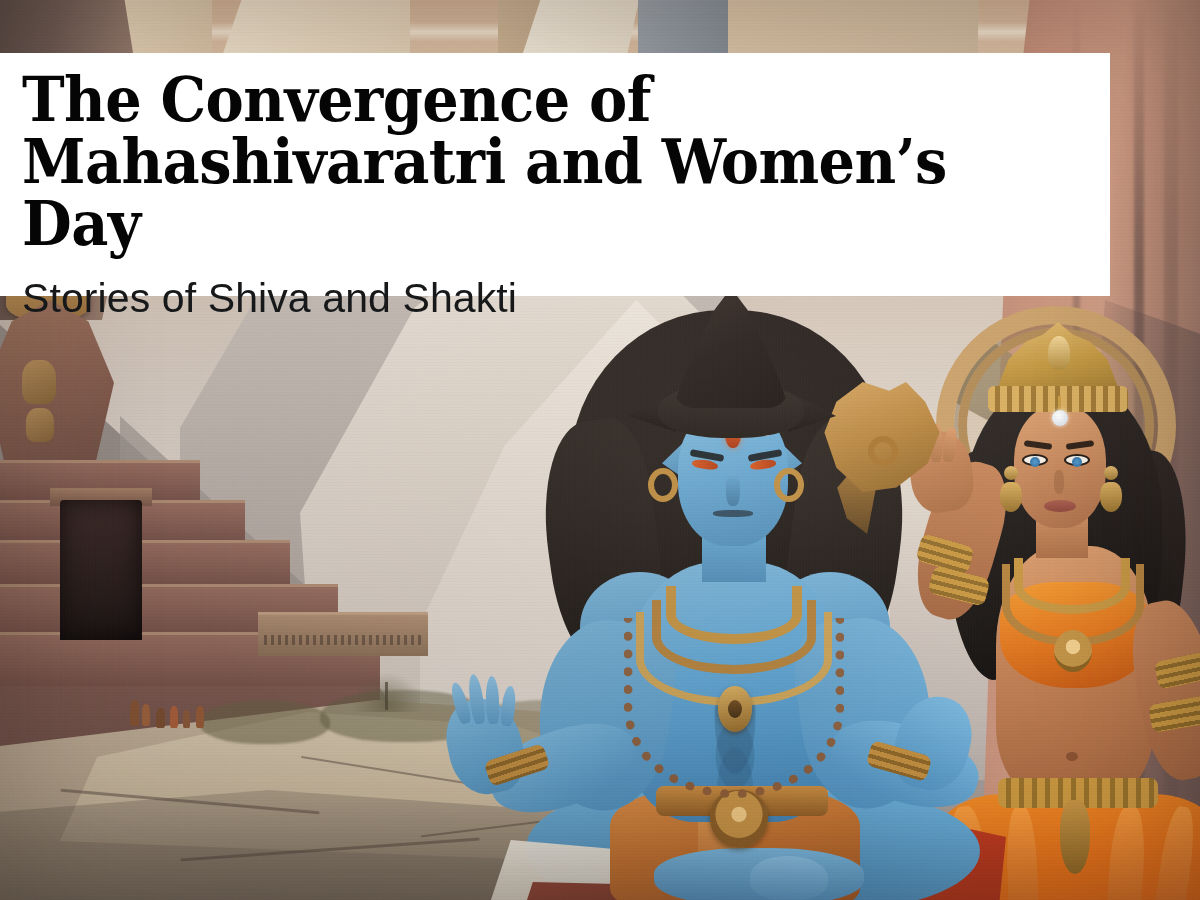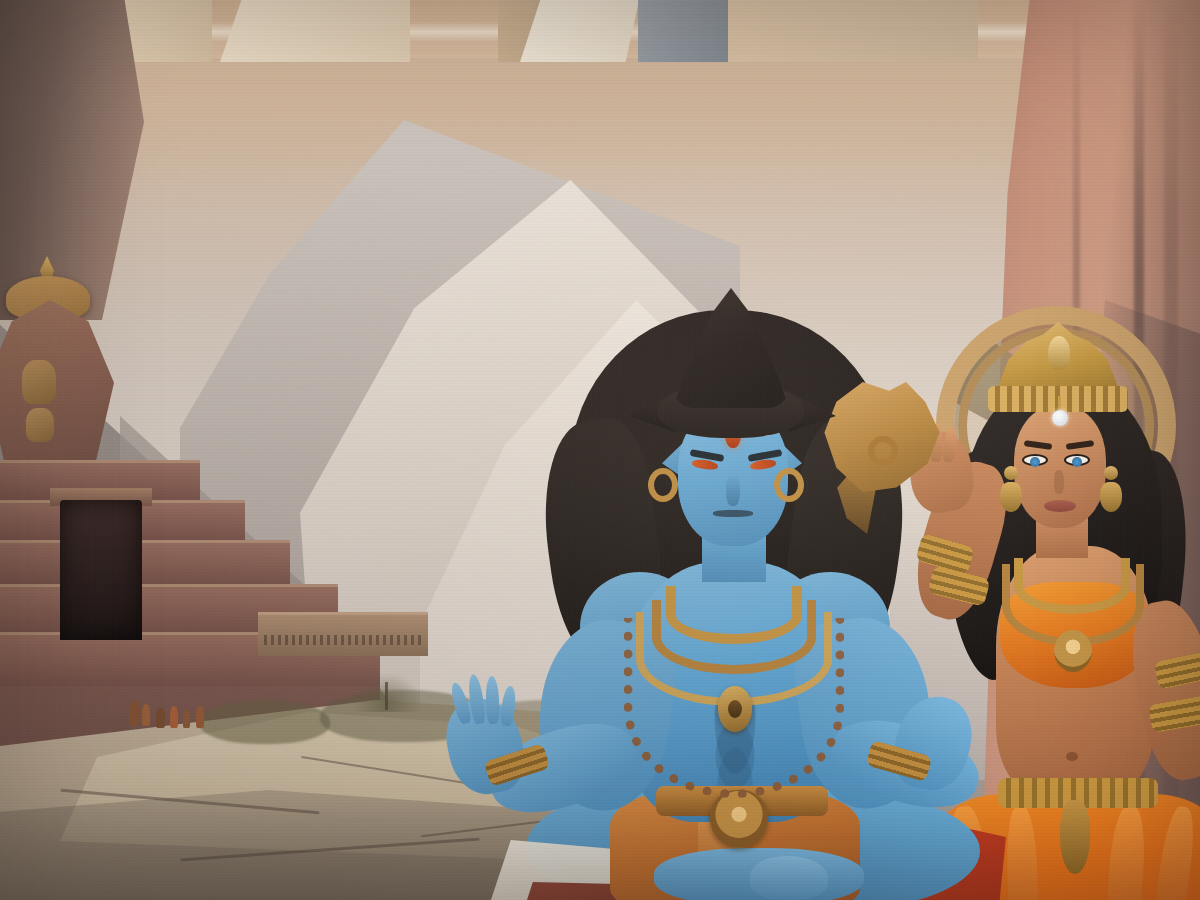--- a/index.html
+++ b/index.html
@@ -853,14 +853,19 @@
       <div class="sv-jata-wing wr"></div>
       <div class="sv-jata-knot"></div>
       <div class="sv-jata"></div>
     </div>
 
     <div class="paint"></div>
     <div class="grain"></div>
     <div class="vignette"></div>
   </div>
 
+  <div class="banner">
+    <div class="title">The Convergence of
+Mahashivaratri and Women’s Day</div>
+    <div class="subtitle">Stories of Shiva and Shakti</div>
+  </div>
 
 </div>
 
 </body></html>

